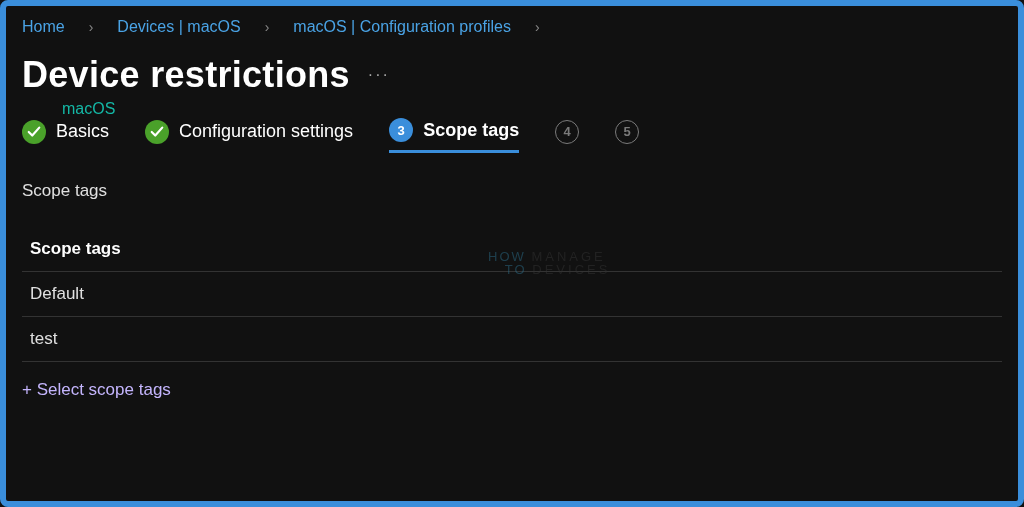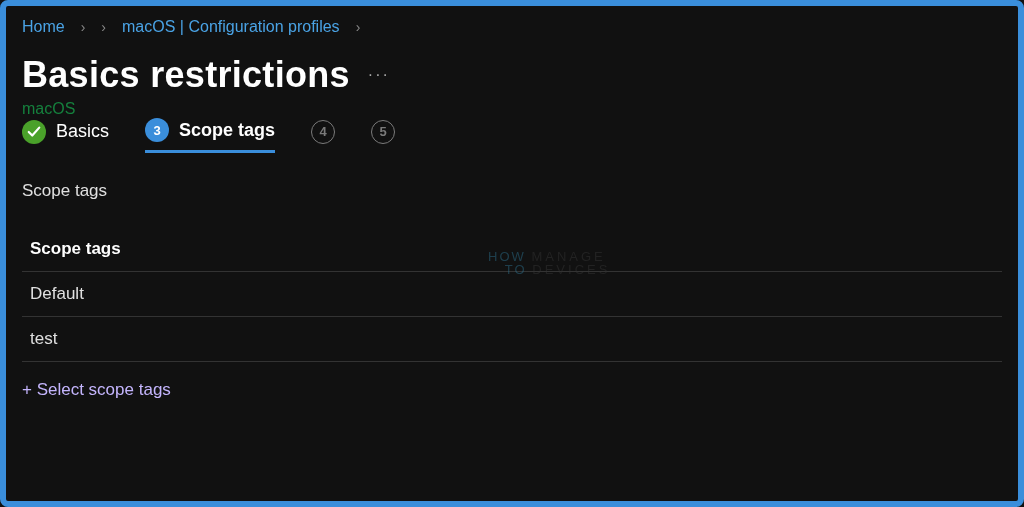--- a/index.html
+++ b/index.html
@@ -6,27 +6,27 @@
     body {
       width: 1024px; height: 507px;
       background: #111111;
       border: 6px solid #3a8edb;
       border-radius: 8px;
       color: #e0e0e0;
       padding: 10px 16px;
       position: relative;
       overflow: hidden;
     }
-    .breadcrumb { display: flex; align-items: center; gap: 16px; padding: 2px 0 10px 0; }
+    .breadcrumb { display: flex; align-items: center; gap: 24px; padding: 2px 0 10px 0; }
     .breadcrumb a { color: #4aa3e5; text-decoration: none; font-size: 16px; }
     .sep { color: #888; font-size: 14px; }
     .title-row { display: flex; align-items: center; gap: 18px; margin-top: 8px; }
     h1 { color: #ffffff; font-size: 36px; font-weight: 600; letter-spacing: 0.3px;}
     .ellipsis { color: #aaa; font-size: 16px; letter-spacing: 2px; cursor: pointer; }
-    .subtitle { color: #15803d; font-size: 16px; margin-top: 4px; }
+    .subtitle { color: #14b8a6; font-size: 16px; margin-top: 4px; margin-left: 40px; }
     .wizard { display: flex; align-items: center; gap: 36px; padding-bottom: 0; }
     .step { display: flex; align-items: center; gap: 10px; font-size: 18px; color: #ffffff; padding-bottom: 8px; cursor: pointer;}
     .step.disabled { color: #7a7a7a; cursor: default;}
     .step.active { border-bottom: 3px solid #3a8edb; font-weight:600;}
     .circle { width: 24px; height: 24px; border-radius: 50%; display: flex; align-items: center; justify-content: center; font-size: 13px; font-weight: 600; flex-shrink:0;}
     .circle.check { background: #4aa12a; color: #fff; }
     .circle.active { background: #3a8edb; color: #fff; }
     .circle.idle { border: 1.5px solid #7a7a7a; color: #7a7a7a; background: transparent; }
     .section-label { font-size: 17px; margin-top: 28px; color: #e0e0e0;}
     .header-row { font-weight: 600; font-size: 17px; color: #ffffff; padding: 12px 8px; border-bottom: 1px solid #333; margin-top: 26px;}
@@ -38,41 +38,50 @@
   </style>
 </head>
 <body>
 
 
 
 
 <nav class="breadcrumb">
   <a href="#">Home</a>
   <span class="sep">›</span>
+  <a href="#">Devices | macOS</a>
   <span class="sep">›</span>
   <a href="#">macOS | Configuration profiles</a>
   <span class="sep">›</span>
 </nav>
 
 
 <div class="title-row">
-  <h1>Basics restrictions</h1>
+  <h1>Device restrictions</h1>
   <span class="ellipsis">···</span>
 </div>
 <div class="subtitle">macOS</div>
 
 
 <div class="wizard">
   <div class="step">
     <span class="circle check checkmark">
       <svg viewBox="0 0 16 16">
           <path d="M2 8 L6 12 L14 3" stroke="#fff" stroke-width="2.5" fill="none" stroke-linecap="round" stroke-linejoin="round"></path>
         </svg>
     </span>
     <span>Basics</span>
+  </div>
+  <div class="step">
+    <span class="circle check checkmark">
+      <svg viewBox="0 0 16 16">
+          <path d="M2 8 L6 12 L14 3" stroke="#fff" stroke-width="2.5" fill="none" stroke-linecap="round" stroke-linejoin="round"></path>
+        </svg>
+    </span>
+    <span>Configuration settings</span>
   </div>
   <div class="step active">
     <span class="circle active">3</span>
     <span>Scope tags</span>
   </div>
   <div class="step disabled">
     <span class="circle idle">4</span>
   </div>
   <div class="step disabled">
     <span class="circle idle">5</span>

